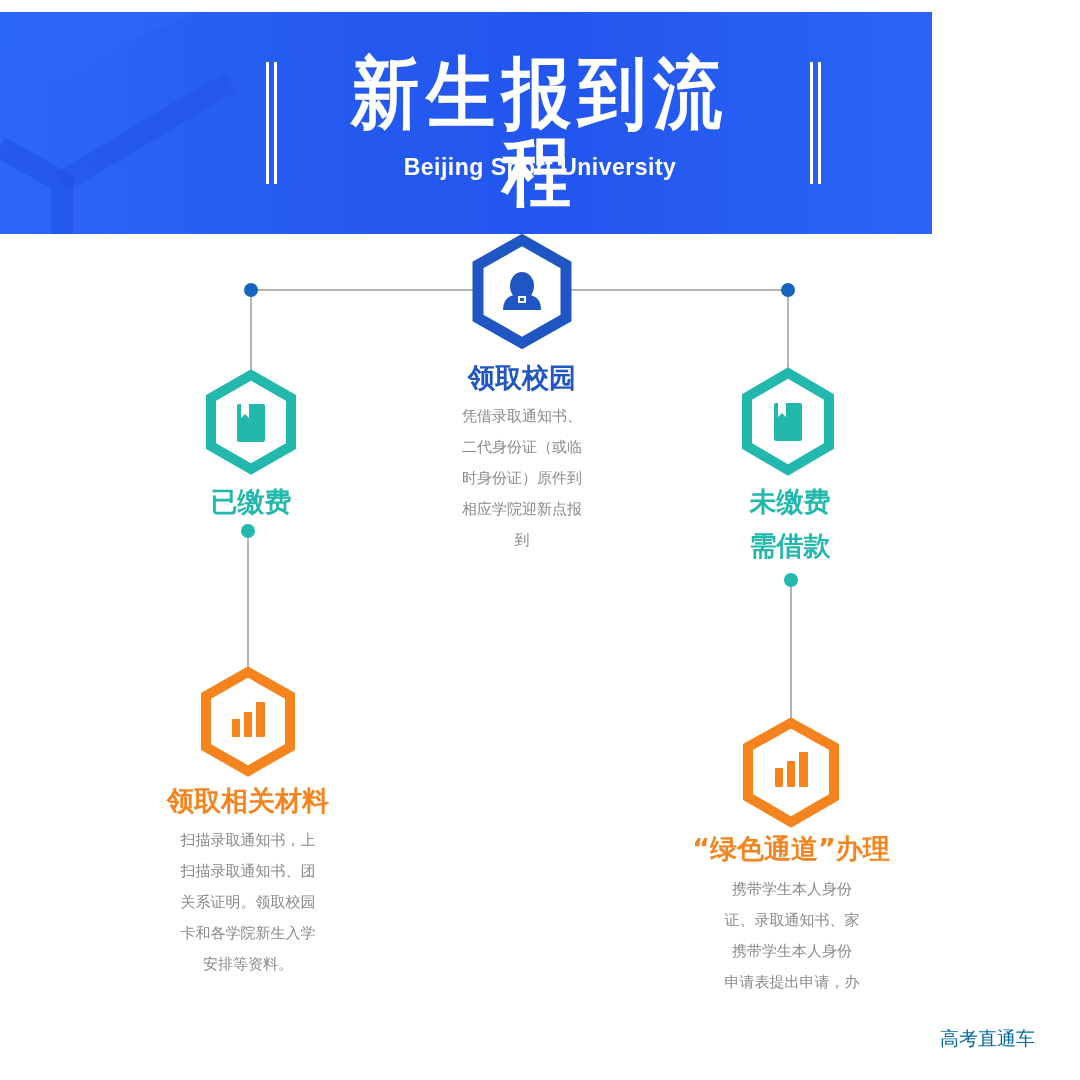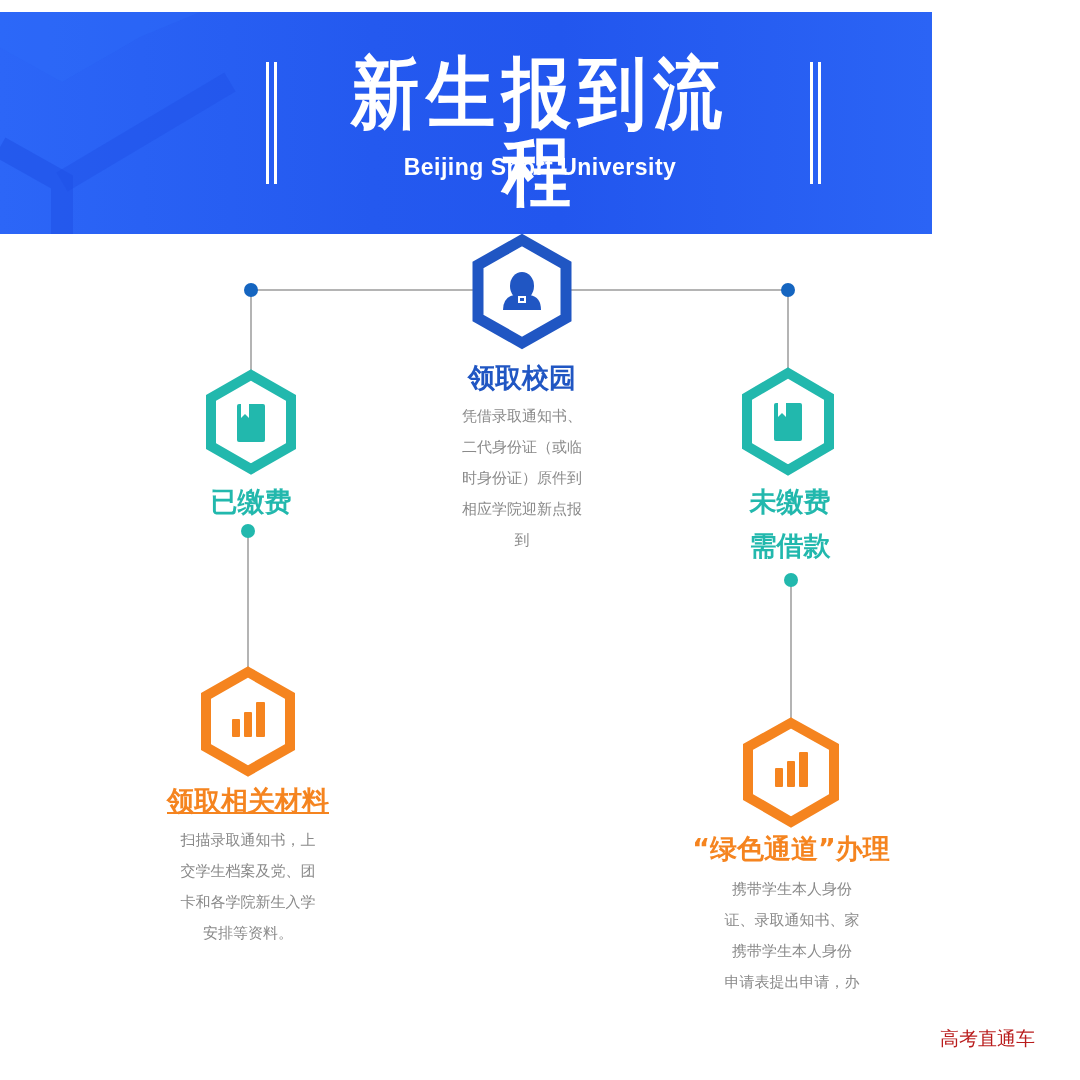--- a/index.html
+++ b/index.html
@@ -43,21 +43,21 @@
   }
   .node-desc {
     position: absolute; text-align: center; color: #8a8a8a; font-size: 15px; line-height: 31px;
     font-family: "DejaVu Sans", sans-serif;
   }
   .blue { color: #2056c3; }
   .teal { color: #22b8ad; }
   .orange { color: #f5841f; }
 
   .watermark {
-    position: absolute; left: 940px; top: 1026px; color: #b91c1c; font-size: 19px;
+    position: absolute; left: 940px; top: 1026px; color: #0369a1; font-size: 19px;
     font-family: "DejaVu Sans", sans-serif;
   }
 </style>
 </head>
 <body>
 
 <div class="header">
   <svg class="bgdeco" width="1080" height="222" viewBox="0 0 1080 222">
     <polygon points="-10,30 62,70 140,25 200,0 -10,0" fill="#2f6cf8" opacity="0.35"></polygon>
     <polyline points="0,135 62,170 62,222" fill="none" stroke="#1f50e6" stroke-width="22" opacity="0.55"></polyline>
@@ -140,24 +140,25 @@
   <div>到</div>
 </div>
 
 <div class="node-title teal" style="left:161px; top:480px; width:180px;">已缴费</div>
 
 <div class="node-title teal" style="left:700px; top:480px; width:180px;">
   <div>未缴费</div>
   <div>需借款</div>
 </div>
 
-<div class="node-title orange" style="left:128px; top:779px; width:240px;text-decoration:underline;">领取相关材料</div>
+<div class="node-title orange" style="left:128px; top:779px; width:240px;">领取相关材料</div>
 <div class="node-desc" style="left:128px; top:825px; width:240px;">
   <div>扫描录取通知书，上</div>
-  <div>交学生档案及党、团</div>
+  <div>扫描录取通知书、团</div>
+  <div>关系证明。领取校园</div>
   <div>卡和各学院新生入学</div>
   <div>安排等资料。</div>
 </div>
 
 <div class="node-title orange" style="left:660px; top:827px; width:262px;">“绿色通道”办理</div>
 <div class="node-desc" style="left:672px; top:874px; width:240px;">
   <div>携带学生本人身份</div>
   <div>证、录取通知书、家</div>
   <div>携带学生本人身份</div>
   <div>申请表提出申请，办</div>

